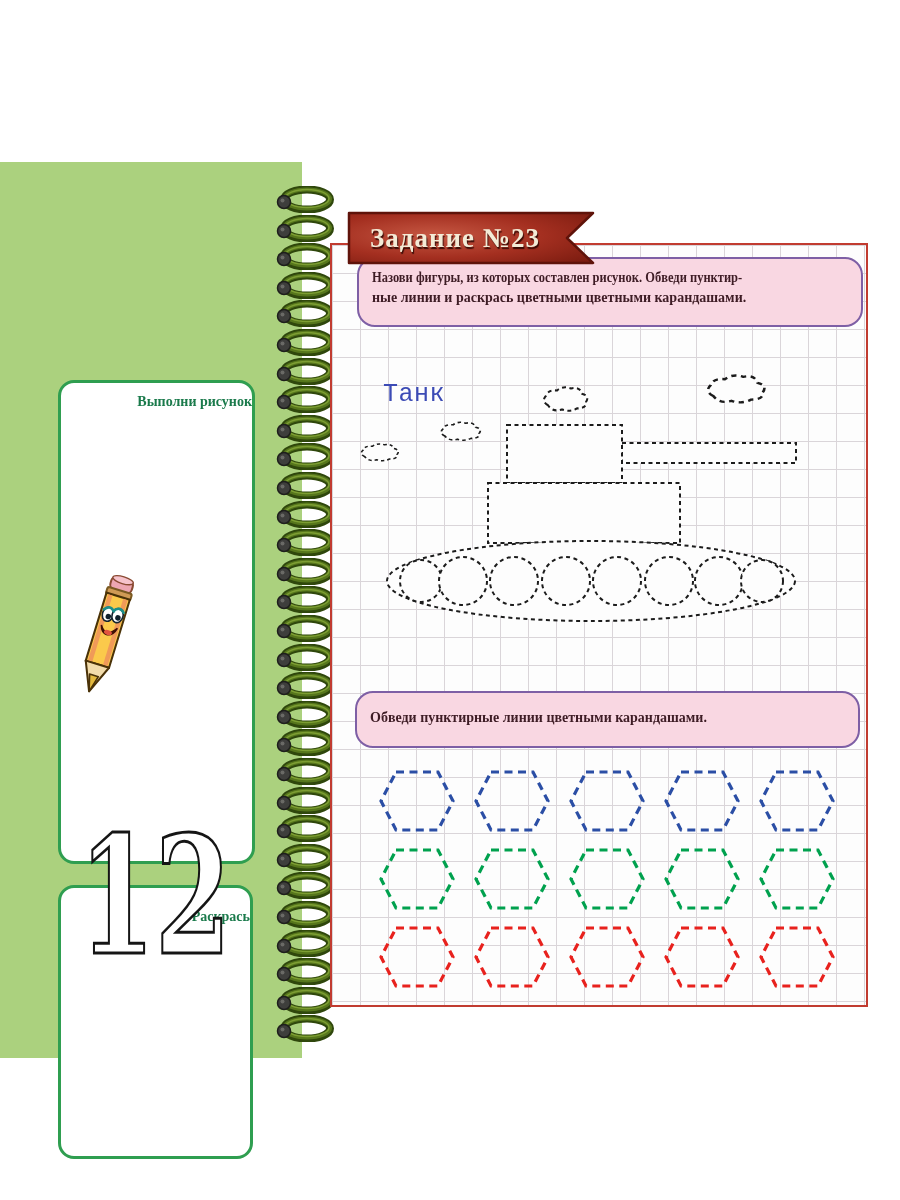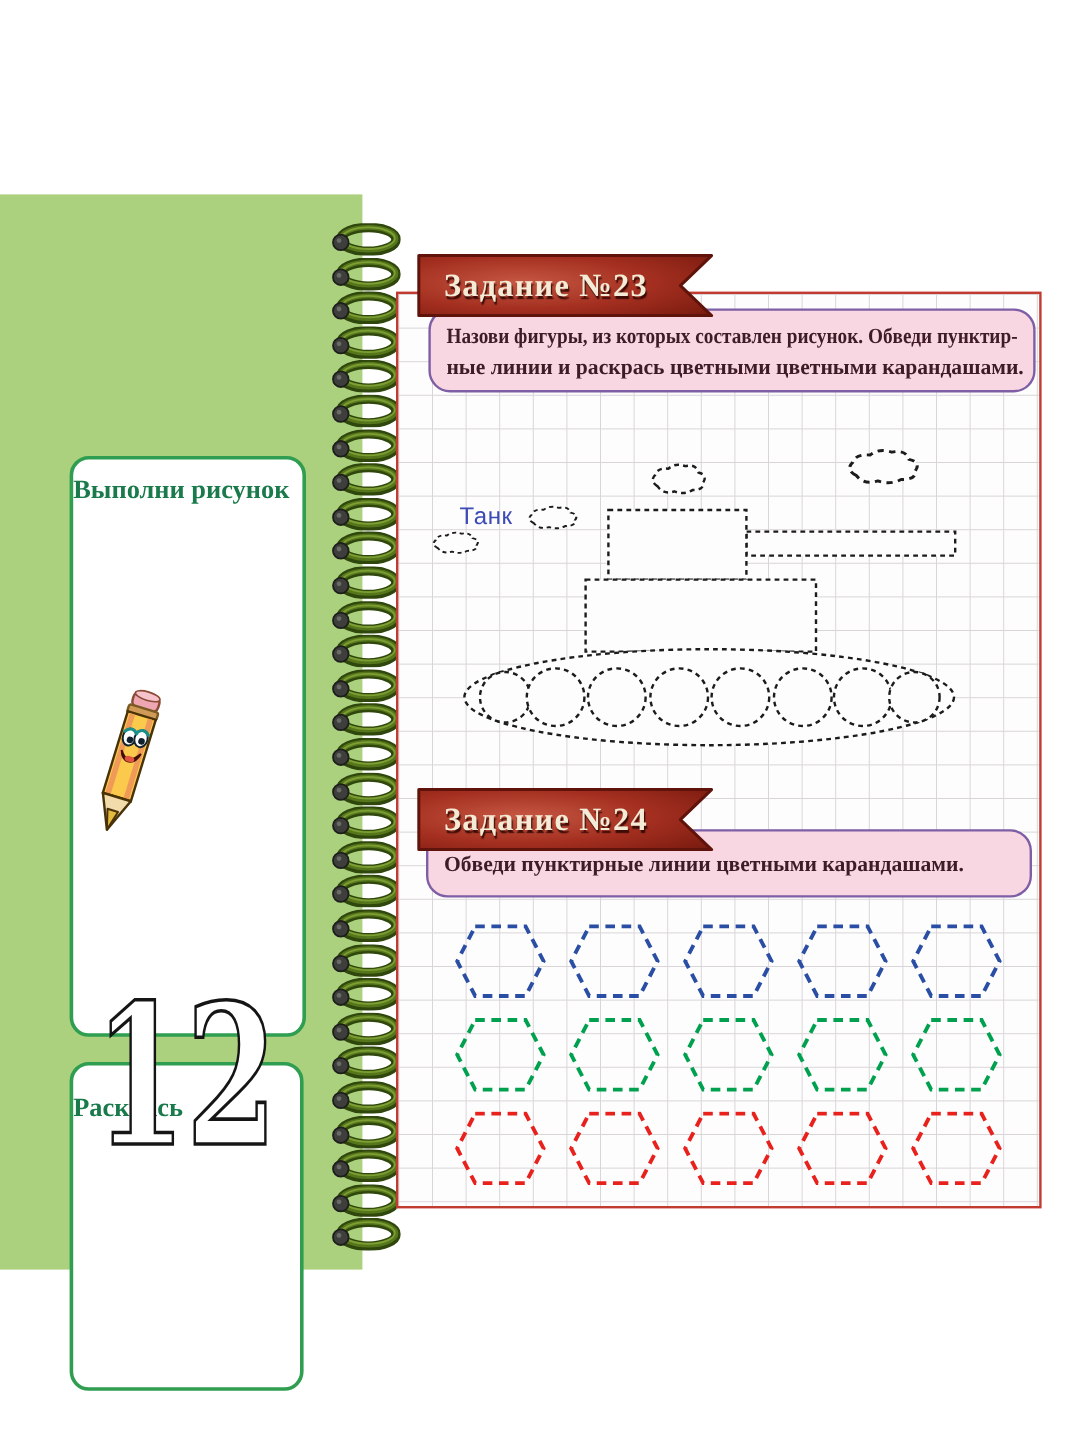--- a/index.html
+++ b/index.html
@@ -5,21 +5,21 @@
   html,body{margin:0;padding:0;background:#fff;}
   .screen{position:relative;width:900px;height:1200px;background:#fff;overflow:hidden;
           font-family:"Liberation Serif","DejaVu Serif",serif;}
   
   .left-panel{position:absolute;left:0;top:162px;width:302px;height:896px;
               background:var(--panel-green,#abd17e);}
   .white-box{position:absolute;background:#fff;border:3px solid var(--box-border-green,#2f9e50);
              border-radius:16px;box-sizing:border-box;}
   .draw-box{left:58px;top:218px;width:197px;height:484px;}
   .numbox{left:58px;top:723px;width:195px;height:274px;}
-  .green-title{margin-top:10px;text-align:left;font-weight:bold;font-size:22px;line-height:1.32;
+  .green-title{margin-top:10px;text-align:right;font-weight:bold;font-size:14px;line-height:1.32;
                color:var(--title-green,#1a7a4b);}
   .numbox .green-title{margin-top:20px;}
   .pencil{position:absolute;left:64px;top:570px;width:84px;height:132px;}
   .digits-svg{position:absolute;left:60px;top:825px;width:191px;height:140px;}
   
   .spiral{position:absolute;left:276px;width:58px;height:27px;}
   
   .page{position:absolute;left:330px;top:243px;width:538px;height:764px;box-sizing:border-box;
         background:#fdfdfd;border:2px solid var(--frame-red,#c13b30);
         background-image:linear-gradient(#dad5d9 1px,transparent 1px),
@@ -27,31 +27,31 @@
         background-size:28px 28px;}
   .banner{position:absolute;width:248px;height:54px;z-index:5;}
   .banner-23{left:347px;top:211px;text-decoration:underline;}
   .banner-24{left:347px;top:656px;}
   .banner-label{position:absolute;inset:0;padding-right:32px;display:flex;align-items:center;
                 justify-content:center;font-size:27px;font-weight:600;letter-spacing:1px;
                 color:#f3ebd6;text-shadow:1px 2px 1px rgba(40,5,0,.85);}
   .pinkbox{position:absolute;background:var(--instruction-bg-pink,#f9d7e2);
            border:2px solid var(--instruction-border-purple,#7e5fa5);border-radius:18px;
            box-sizing:border-box;z-index:3;color:var(--instruction-text,#3e1c25);
-           font-weight:bold;font-size:18px;text-decoration:underline;}
+           font-weight:bold;font-size:14px;text-decoration:underline;}
   .pinkbox-23{left:357px;top:257px;width:506px;height:70px;}
   .pinkbox-24{left:355px;top:691px;width:505px;height:57px;padding-left:20px;}
   .text-wrap{position:absolute;left:13px;right:13px;top:0;bottom:0;}
   .pinkbox-23 .text-wrap{top:9px;}
   .pinkbox-24 .text-wrap{top:15px;}
   .fitline{display:inline-block;white-space:nowrap;line-height:1.42;}
   .tank-svg{position:absolute;left:330px;top:243px;width:538px;height:430px;z-index:2;}
   .figure-label{position:absolute;left:383px;top:380px;z-index:4;
-                font-family:Liberation Sans, sans-serif;
-                font-size:20px;letter-spacing:.5px;color:var(--figure-label-blue,#3c4bb5);margin-top:40px;}
+                font-family:Liberation Mono, monospace;
+                font-size:25px;letter-spacing:.5px;color:var(--figure-label-blue,#3c4bb5);}
   .hexrow{position:absolute;left:379px;display:flex;gap:19px;z-index:2;}
   .hexrow-0{top:770px;}
   .hexrow-1{top:848px;}
   .hexrow-2{top:926px;}
   .hex{width:76px;height:62px;display:block;color:#444;}
 </style>
 </head>
 <body>
 
 <div class="screen">
@@ -350,26 +350,20 @@
       <circle cx="133" cy="338" r="24"></circle>
       <circle cx="184" cy="338" r="24"></circle>
       <circle cx="236" cy="338" r="24"></circle>
       <circle cx="287" cy="338" r="24"></circle>
       <circle cx="339" cy="338" r="24"></circle>
       <circle cx="389" cy="338" r="24"></circle>
       <circle cx="432" cy="338" r="21"></circle>
     </g>
   </svg>
 
-  <div class="banner banner-24">
-    <svg width="248" height="54" viewBox="0 0 248 54">
-      <path d="M2 2 H246 L220 27 L246 52 H2 Z" fill="url(#ribgrad)" stroke="#5f130a" stroke-width="2.5" stroke-linejoin="round"></path>
-    </svg>
-    <div class="banner-label">Задание №24</div>
-  </div>
 
   <div class="pinkbox pinkbox-24">
     <div class="text-wrap">
       <span class="fitline">Обведи пунктирные линии цветными карандашами.</span>
     </div>
   </div>
 
   <div class="hexrow hexrow-0">
       <svg class="hex" viewBox="0 0 76 62">
   <polygon points="17,2 59,2 74,31 59,60 17,60 2,31" fill="none" stroke="#2b4ea5" stroke-width="3.2" stroke-dasharray="8 5.5"></polygon>

